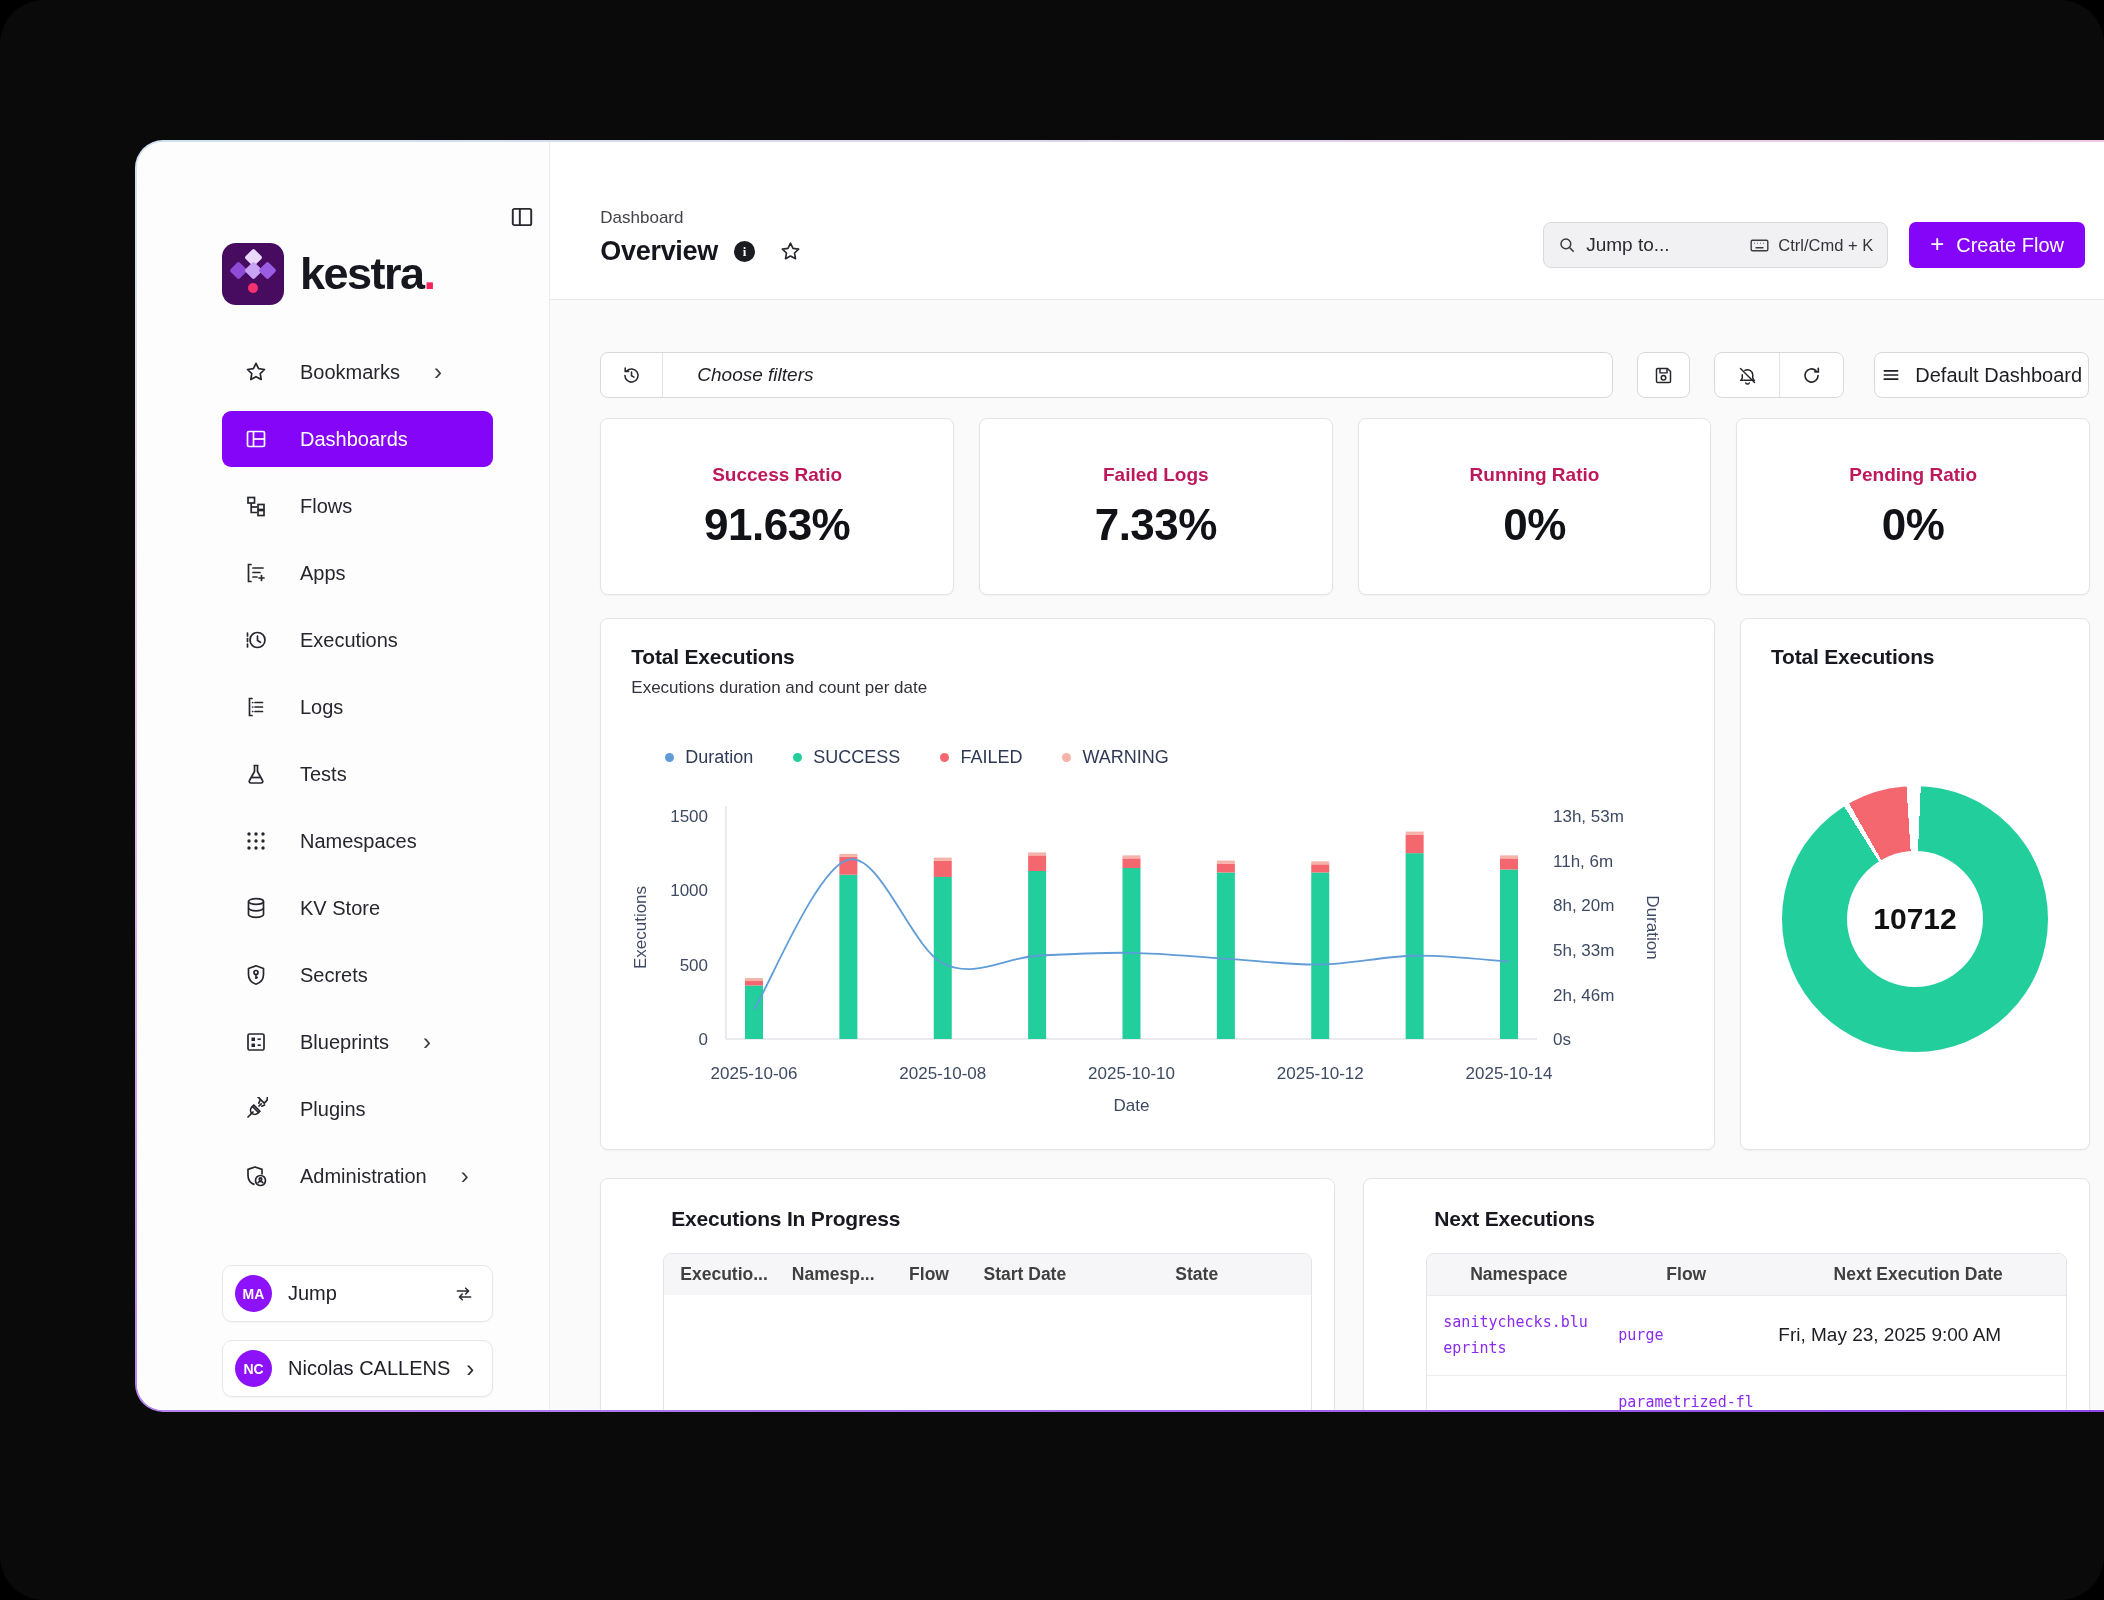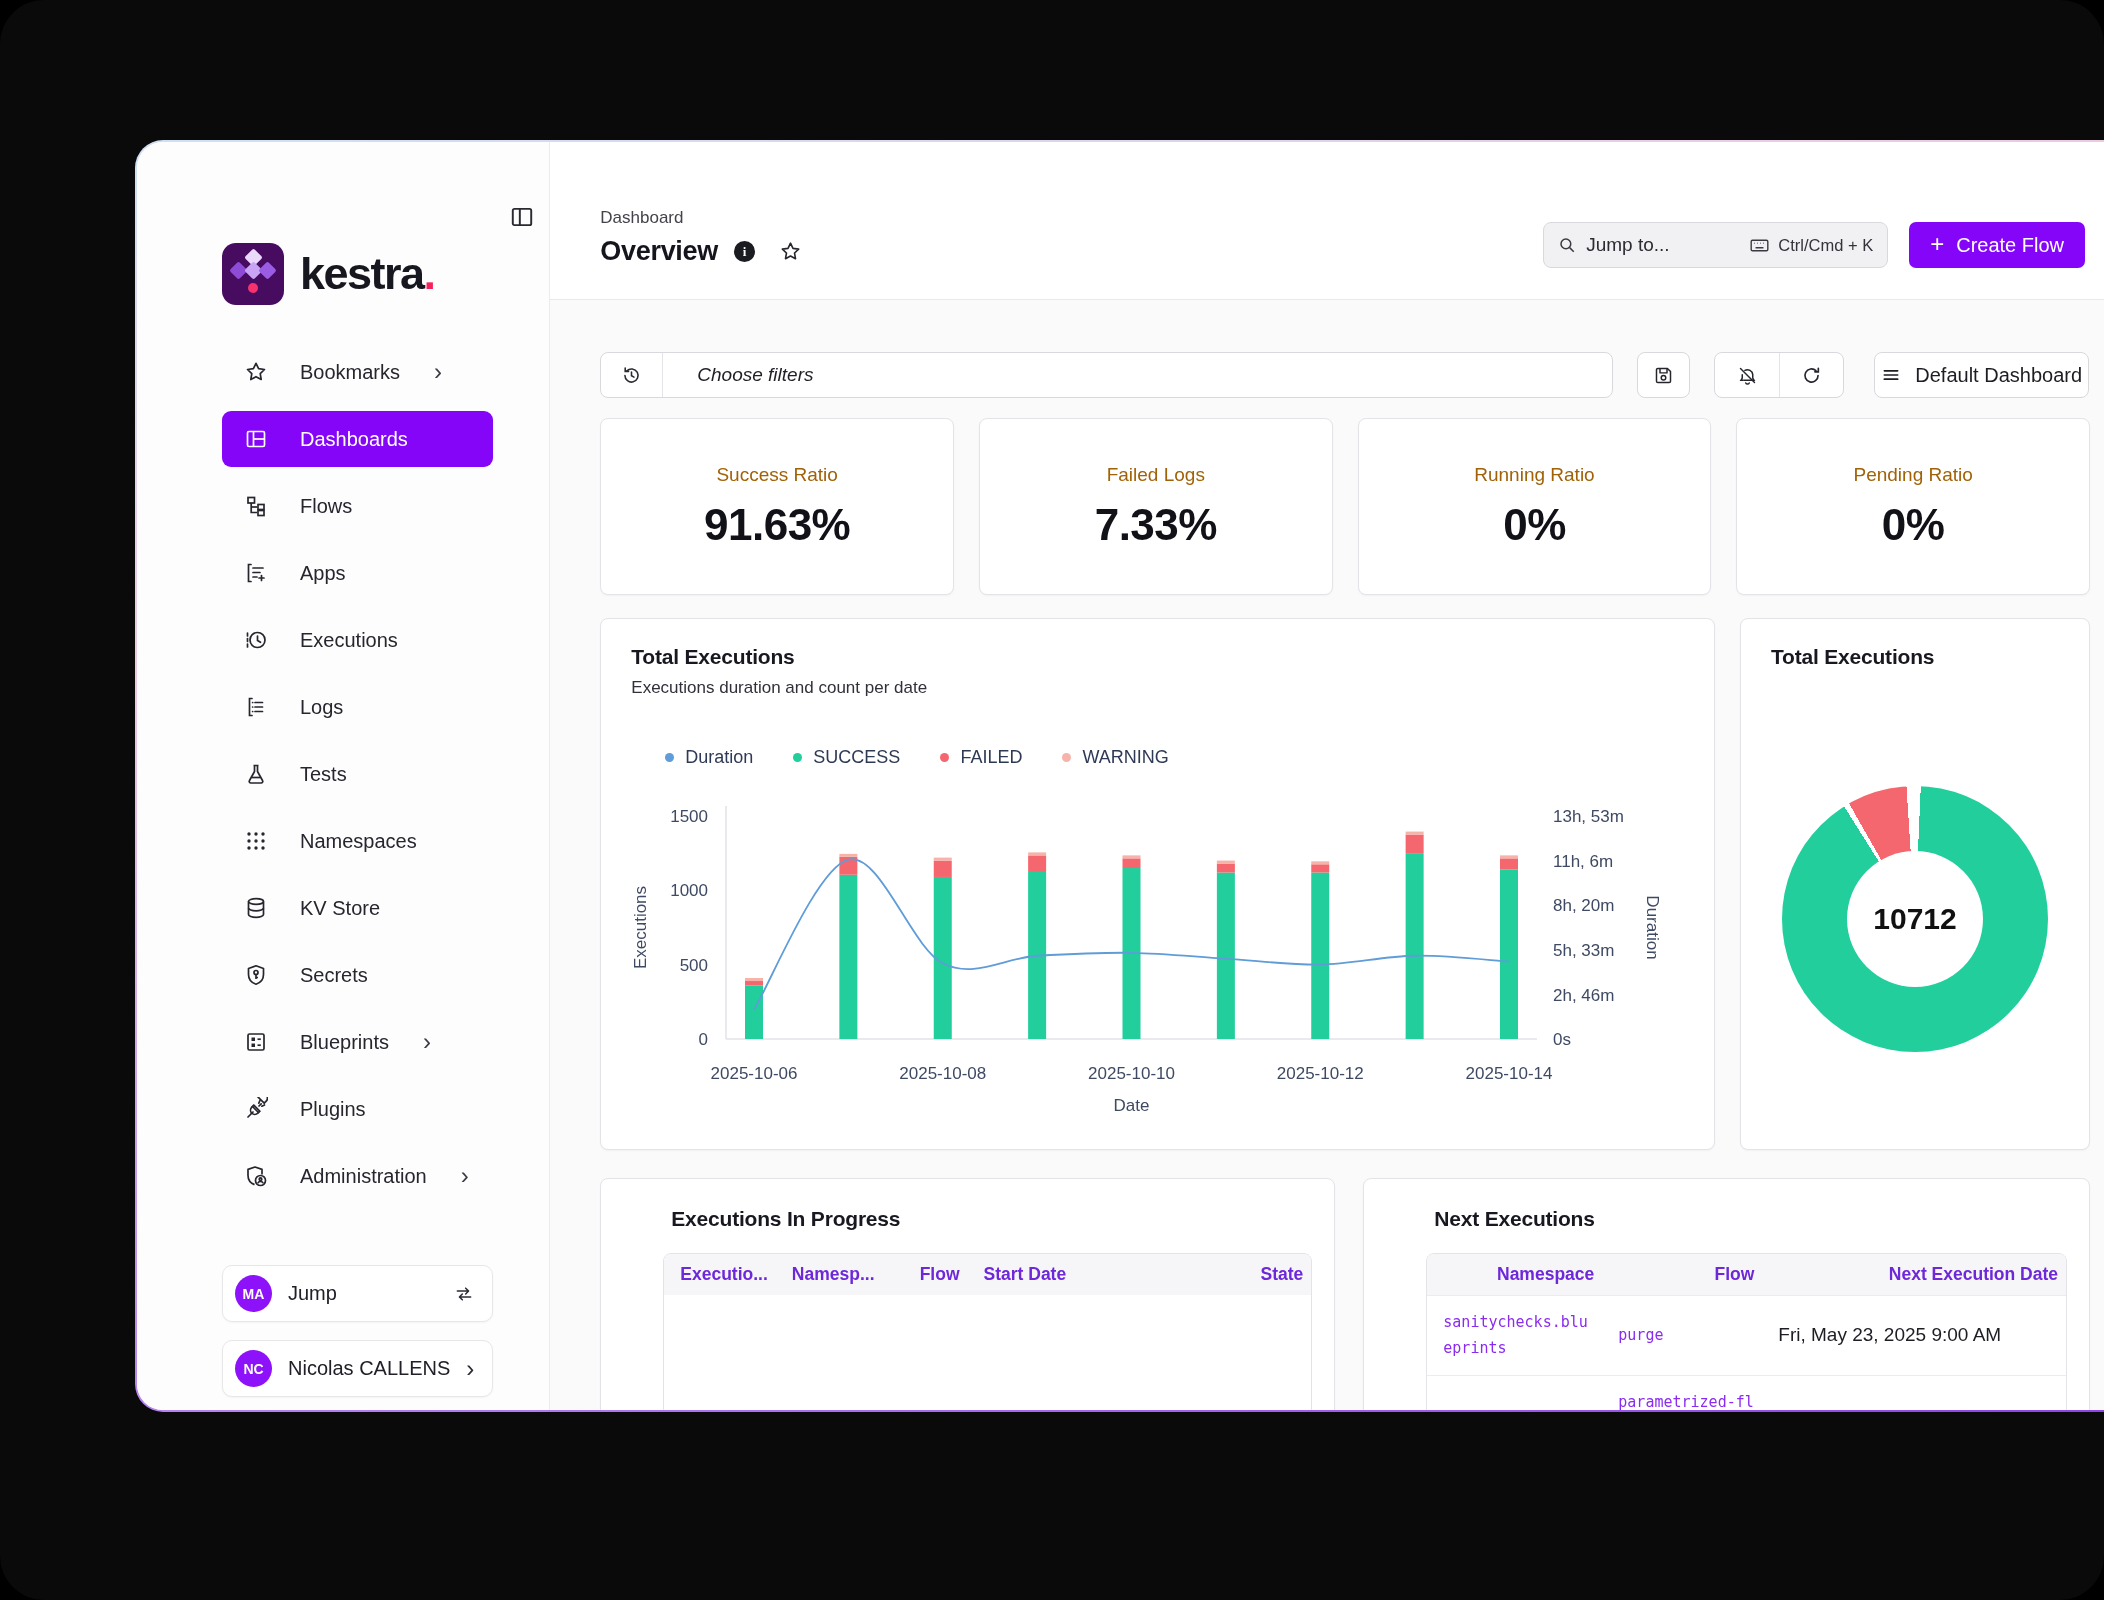--- a/index.html
+++ b/index.html
@@ -81,21 +81,21 @@
   .btn-pair .cell + .cell { border-left:1px solid #e4e4e8; }
   .btn-pair svg { width:21px; height:21px; color:#25252c; }
   .default-btn { height:46px; margin-left:18px; padding:0 6px; background:#fff; border:1px solid #d9d9dd; border-radius:8px;
     display:flex; align-items:center; gap:14px; font-size:20px; color:#1d1d24; cursor:pointer; }
   .default-btn svg { width:20px; height:20px; }
 
   
   .stats-row { margin-top:20px; display:grid; grid-template-columns:repeat(4,1fr); gap:25px; flex:0 0 177px; }
   .card { background:#fff; border:1px solid #e4e4e8; border-radius:8px; box-shadow:0 1px 2px rgba(25,25,35,.04); }
   .stat-card { display:flex; flex-direction:column; align-items:center; justify-content:center; gap:14px; }
-  .stat-label { font-size:19px; color:#a16207; }
+  .stat-label { font-size:19px; color:#be185d;font-weight:bold; }
   .stat-value { font-size:44px; font-weight:800; color:#111118; letter-spacing:-.5px; }
 
   
   .charts-row { margin-top:23px; display:flex; gap:25px; flex:0 0 532px; }
   .chart-card { flex:1; position:relative; min-width:0; }
   .card-title { font-size:21px; font-weight:800; color:#181820; letter-spacing:-.2px; }
   .card-sub { font-size:17px; color:#31313a; margin-top:9px; }
   .chart-head { padding:26px 0 0 30px; }
   .legend { position:absolute; left:64px; top:128px; display:flex; gap:40px; align-items:center; }
   .legend-item { display:flex; align-items:center; gap:11px; font-size:18px; color:#2e3a55; cursor:pointer; }
@@ -111,21 +111,21 @@
 
   
   .tables-row { margin-top:28px; display:flex; gap:28px; flex:0 0 320px; }
   .table-card { position:relative; overflow:hidden;padding-left:40px; }
   .table-card .card-title { padding:28px 0 0 30px; display:block; }
   .ip-card { flex:0 0 735px; }
   .ne-card { flex:1; }
   .table-box { margin:22px; border:1px solid #e4e4e8; border-radius:8px; overflow:hidden; min-height:180px; background:#fff; }
   table { width:100%; border-collapse:collapse; }
   thead tr { background:#f6f6f8; }
-  th { text-align:right; font-size:17.5px; font-weight:600; color:#6d28d9; padding:10px 8px 10px 16px; white-space:nowrap; overflow:hidden; }
+  th { text-align:center; font-size:17.5px; font-weight:600; color:#404040; padding:10px 8px 10px 16px; white-space:nowrap; overflow:hidden; }
   td { font-size:19px; color:#1d1d24; padding:14px 8px 14px 16px; vertical-align:middle; border-top:1px solid #ececef; }
   .code { font-family:"DejaVu Sans Mono","Liberation Mono",monospace; font-size:15px; color:#8a2bf0; word-break:break-all; line-height:1.7; }
   .date-text { display:inline-block; max-width:250px; line-height:1.6; }
 
   .ip-card th:nth-child(1){width:85px;} .ip-card th:nth-child(2){width:85px;}
   .ip-card th:nth-child(3){width:85px;} .ip-card th:nth-child(4){width:85px;}
   .ne-card th:nth-child(1){width:175px;} .ne-card th:nth-child(2){width:160px;}
 </style>
 </head>
 <body>

